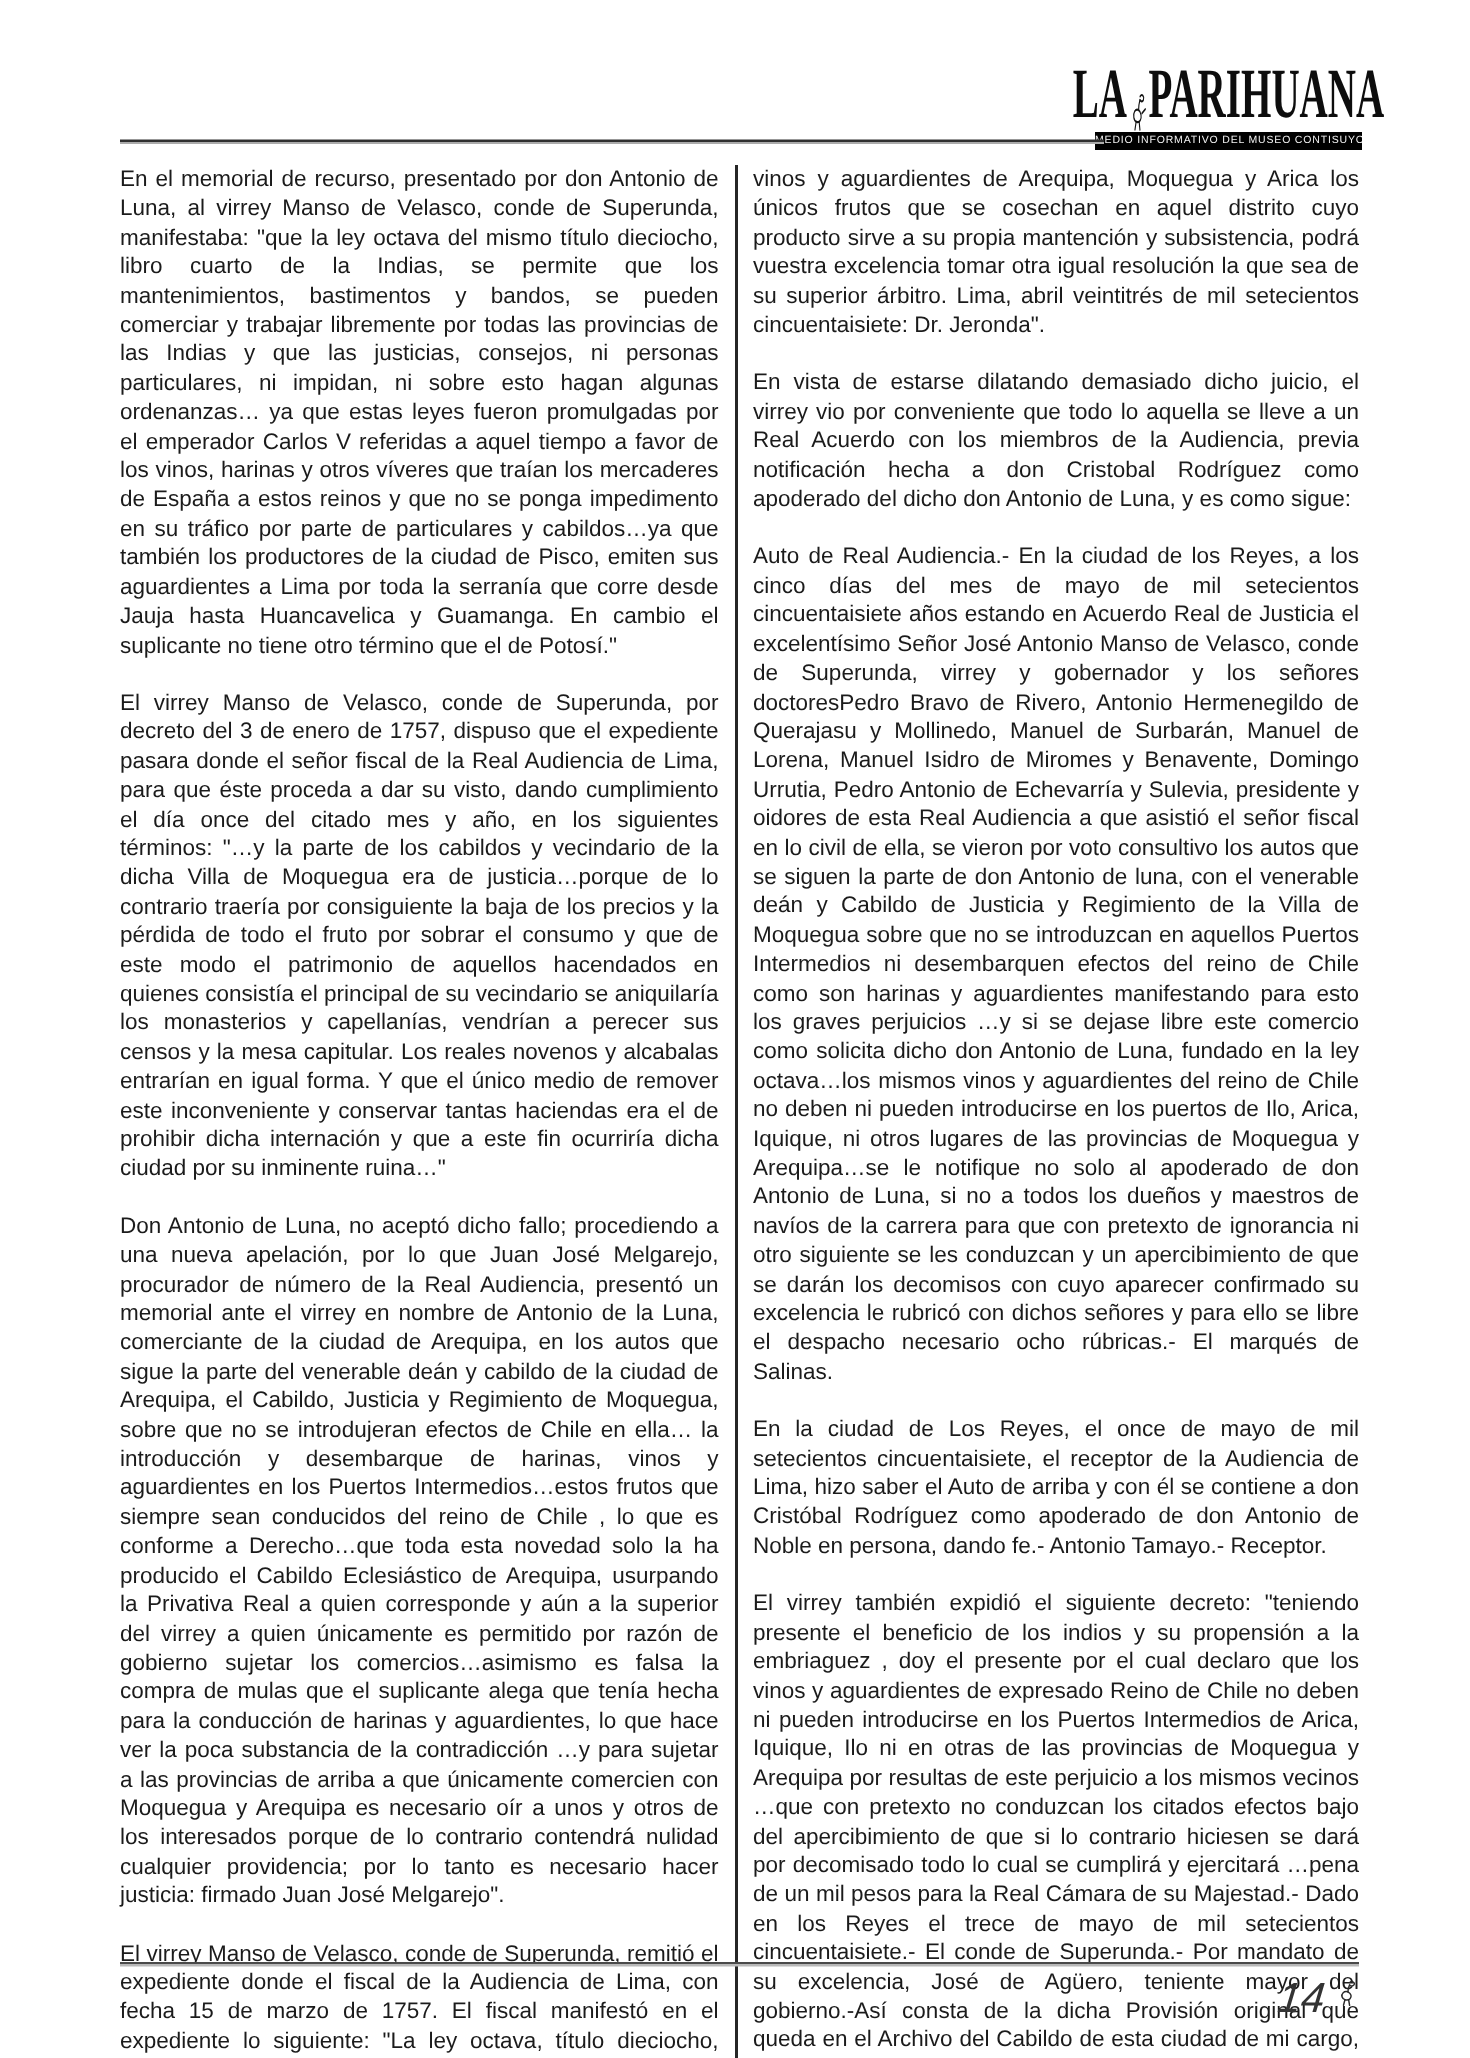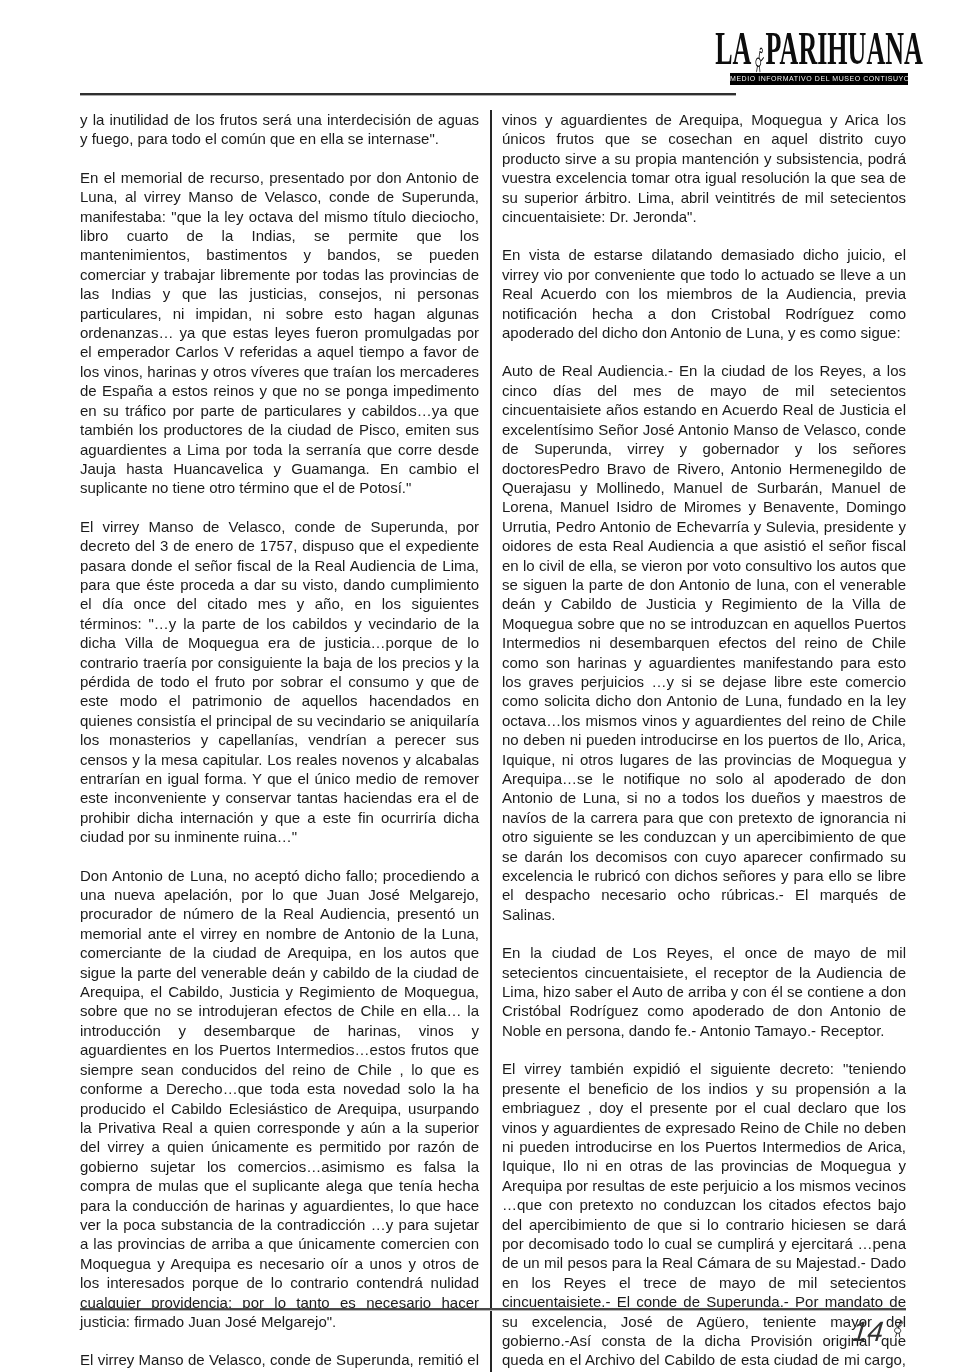--- a/index.html
+++ b/index.html
@@ -9,21 +9,21 @@
     height: 1372px;
     margin: 0 auto;
     background: #ffffff;
     overflow: hidden;
     font-family: "Liberation Sans", sans-serif;
   }
 
   
   .masthead {
     position: absolute;
-    top: 31px;
+    top: 46px;
     right: 72px;
     width: 178px;
     text-align: right;
   }
   .logo {
     display: flex;
     align-items: flex-end;
     justify-content: center;
     white-space: nowrap;
     font-family: "Liberation Serif", serif;
@@ -128,30 +128,29 @@
       </span>
       <span>PARIHUANA</span>
     </div>
     <div class="logo-bar">MEDIO INFORMATIVO DEL MUSEO CONTISUYO</div>
   </div>
 
   <div class="header-rule"></div>
 
   <div class="columns">
     <div class="col col-left">
-        <p class="para">y la inutilidad de los frutos será una interdecisión de aguas y fuego, para todo el común que en ella se internase".</p>
         <p class="para">En el memorial de recurso, presentado por don Antonio de Luna, al virrey Manso de Velasco, conde de Superunda, manifestaba: "que la ley octava del mismo título dieciocho, libro cuarto de la Indias, se permite que los mantenimientos, bastimentos y bandos, se pueden comerciar y trabajar libremente por todas las provincias de las Indias y que las justicias, consejos, ni personas particulares, ni impidan, ni sobre esto hagan algunas ordenanzas… ya que estas leyes fueron promulgadas por el emperador Carlos V referidas a aquel tiempo a favor de los vinos, harinas y otros víveres que traían los mercaderes de España a estos reinos y que no se ponga impedimento en su tráfico por parte de particulares y cabildos…ya que también los productores de la ciudad de Pisco, emiten sus aguardientes a Lima por toda la serranía que corre desde Jauja hasta Huancavelica y Guamanga. En cambio el suplicante no tiene otro término que el de Potosí."</p>
         <p class="para">El virrey Manso de Velasco, conde de Superunda, por decreto del 3 de enero de 1757, dispuso que el expediente pasara donde el señor fiscal de la Real Audiencia de Lima, para que éste proceda a dar su visto, dando cumplimiento el día once del citado mes y año, en los siguientes términos: "…y la parte de los cabildos y vecindario de la dicha Villa de Moquegua era de justicia…porque de lo contrario traería por consiguiente la baja de los precios y la pérdida de todo el fruto por sobrar el consumo y que de este modo el patrimonio de aquellos hacendados en quienes consistía el principal de su vecindario se aniquilaría los monasterios y capellanías, vendrían a perecer sus censos y la mesa capitular. Los reales novenos y alcabalas entrarían en igual forma. Y que el único medio de remover este inconveniente y conservar tantas haciendas era el de prohibir dicha internación y que a este fin ocurriría dicha ciudad por su inminente ruina…"</p>
         <p class="para">Don Antonio de Luna, no aceptó dicho fallo; procediendo a una nueva apelación, por lo que Juan José Melgarejo, procurador de número de la Real Audiencia, presentó un memorial ante el virrey en nombre de Antonio de la Luna, comerciante de la ciudad de Arequipa, en los autos que sigue la parte del venerable deán y cabildo de la ciudad de Arequipa, el Cabildo, Justicia y Regimiento de Moquegua, sobre que no se introdujeran efectos de Chile en ella… la introducción y desembarque de harinas, vinos y aguardientes en los Puertos Intermedios…estos frutos que siempre sean conducidos del reino de Chile , lo que es conforme a Derecho…que toda esta novedad solo la ha producido el Cabildo Eclesiástico de Arequipa, usurpando la Privativa Real a quien corresponde y aún a la superior del virrey a quien únicamente es permitido por razón de gobierno sujetar los comercios…asimismo es falsa la compra de mulas que el suplicante alega que tenía hecha para la conducción de harinas y aguardientes, lo que hace ver la poca substancia de la contradicción …y para sujetar a las provincias de arriba a que únicamente comercien con Moquegua y Arequipa es necesario oír a unos y otros de los interesados porque de lo contrario contendrá nulidad cualquier providencia; por lo tanto es necesario hacer justicia: firmado Juan José Melgarejo".</p>
         <p class="para">El virrey Manso de Velasco, conde de Superunda, remitió el expediente donde el fiscal de la Audiencia de Lima, con fecha 15 de marzo de 1757. El fiscal manifestó en el expediente lo siguiente: "La ley octava, título dieciocho, libro cuarto, de las recopiladas de Indias que ahora se vuelve a alegar por parte de don Antonio de Luna para la introducción libre de aguardientes y vinos de Chile en los puertos de Arica , Ilo y otros de aquella costa, y siendo este caso muy semejante al primer añadiéndose la particular circunstancia de ser los</p>
       </div>
     <div class="divider"></div>
     <div class="col col-right">
         <p class="para">vinos y aguardientes de Arequipa, Moquegua y Arica los únicos frutos que se cosechan en aquel distrito cuyo producto sirve a su propia mantención y subsistencia, podrá vuestra excelencia tomar otra igual resolución la que sea de su superior árbitro. Lima, abril veintitrés de mil setecientos cincuentaisiete: Dr. Jeronda".</p>
-        <p class="para">En vista de estarse dilatando demasiado dicho juicio, el virrey vio por conveniente que todo lo actuado se lleve a un Real Acuerdo con los  miembros de la Audiencia, previa notificación hecha a don Cristobal Rodríguez como apoderado del dicho don Antonio de Luna, y es como sigue:</p>
+        <p class="para">En vista de estarse dilatando demasiado dicho juicio, el virrey vio por conveniente que todo lo aquella se lleve a un Real Acuerdo con los  miembros de la Audiencia, previa notificación hecha a don Cristobal Rodríguez como apoderado del dicho don Antonio de Luna, y es como sigue:</p>
         <p class="para">Auto de Real Audiencia.- En la ciudad de los Reyes, a los cinco días del mes de mayo de mil setecientos cincuentaisiete años estando en Acuerdo Real de Justicia el excelentísimo Señor José Antonio Manso de Velasco, conde de Superunda, virrey y gobernador y  los señores doctoresPedro Bravo de Rivero, Antonio Hermenegildo de Querajasu y Mollinedo, Manuel de Surbarán, Manuel de Lorena, Manuel  Isidro de Miromes y Benavente, Domingo Urrutia, Pedro Antonio de Echevarría y Sulevia, presidente y oidores de esta Real Audiencia a que asistió el señor fiscal en lo civil de ella, se vieron por voto consultivo los autos que se siguen la parte de don Antonio de luna, con el venerable deán y Cabildo de Justicia y Regimiento de la Villa de Moquegua sobre que no se introduzcan en aquellos Puertos Intermedios ni desembarquen efectos del reino de Chile como son harinas y aguardientes manifestando para esto los graves perjuicios …y si se dejase libre este comercio como solicita dicho don Antonio de Luna, fundado en la ley octava…los mismos vinos y aguardientes del reino de Chile no deben ni pueden introducirse en los puertos de Ilo, Arica, Iquique, ni otros lugares de las provincias de Moquegua y Arequipa…se le notifique no solo al apoderado de don Antonio de Luna, si no a todos los dueños y maestros de navíos de la carrera para que con pretexto de ignorancia ni otro siguiente se les conduzcan y un apercibimiento de que se darán los decomisos con cuyo aparecer confirmado su excelencia le rubricó con dichos señores y para ello se libre el despacho necesario ocho rúbricas.- El marqués de Salinas.</p>
         <p class="para">En la ciudad de Los Reyes, el once de mayo de mil setecientos cincuentaisiete, el receptor de la Audiencia de Lima, hizo saber el Auto de arriba y con él se contiene a don Cristóbal Rodríguez como apoderado de don Antonio de Noble en persona, dando fe.- Antonio Tamayo.- Receptor.</p>
         <p class="para">El virrey también expidió el siguiente decreto: "teniendo presente el beneficio de los indios y su propensión a la embriaguez , doy el presente por el cual declaro que los vinos y aguardientes de expresado Reino de Chile no deben ni pueden introducirse en los Puertos Intermedios de Arica, Iquique, Ilo ni en otras de las provincias de Moquegua y Arequipa por resultas de este perjuicio a los mismos vecinos …que con pretexto no conduzcan los citados efectos bajo del apercibimiento de que si lo contrario hiciesen se dará  por decomisado todo lo cual se cumplirá y ejercitará …pena de un mil pesos para la Real Cámara de su Majestad.- Dado en los Reyes el trece de mayo de mil setecientos cincuentaisiete.- El conde de Superunda.- Por mandato de su excelencia, José de Agüero, teniente mayor del gobierno.-Así consta de la dicha Provisión original que queda en el Archivo del Cabildo de esta ciudad de mi cargo, de donde hizo sacar y saqué  este traslado por pedimento de parte del Cabildo, Justicia Mayor y Regimiento de la Villa de Moquegua,  doy el presente en la Muy Noble Leal ciudad de Arequipa, en doce días del mes de julio de mil setecientos cincuentaisiete.- En fe de ello lo signo y firmo en testimonio de la verdad.- Blas de Tapia, escribano público y de cabildo.- Rúbrica."</p>
       </div>
   </div>
 
   <div class="footer-rule"></div>
 
   <div class="footer">
     <span class="pagenum">14</span>

